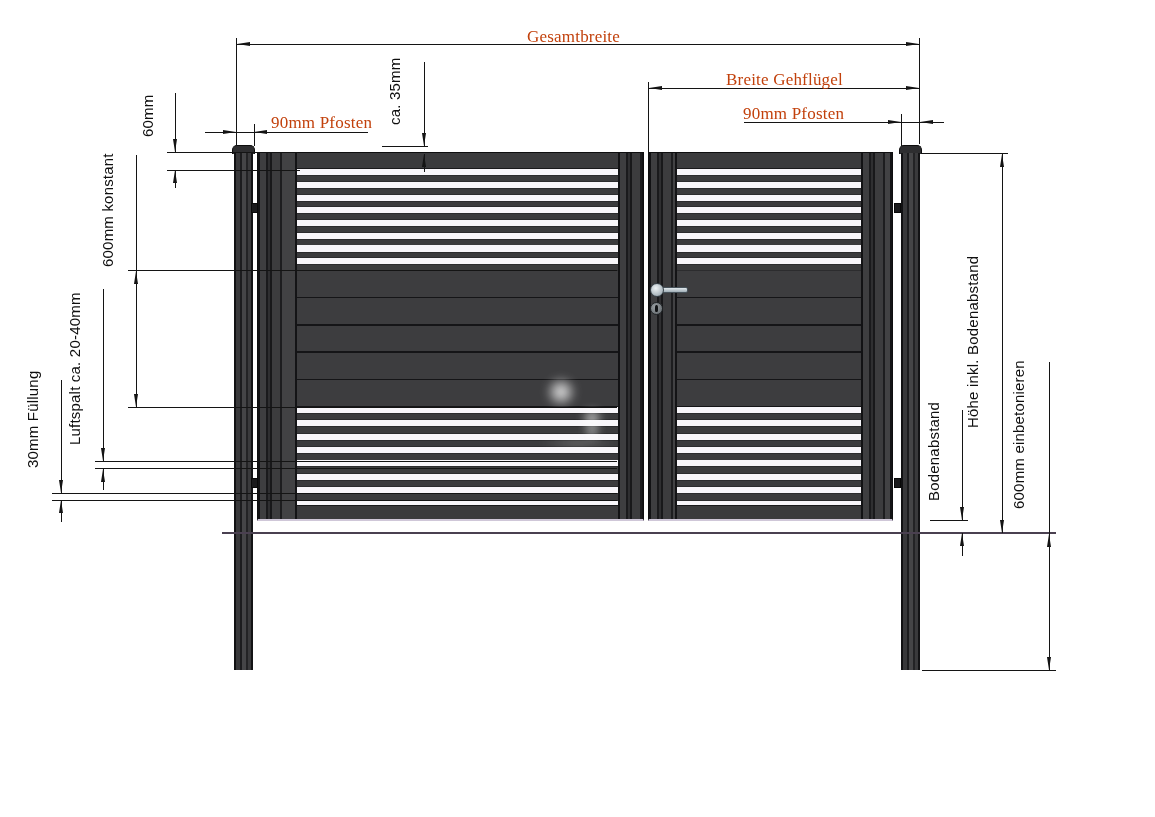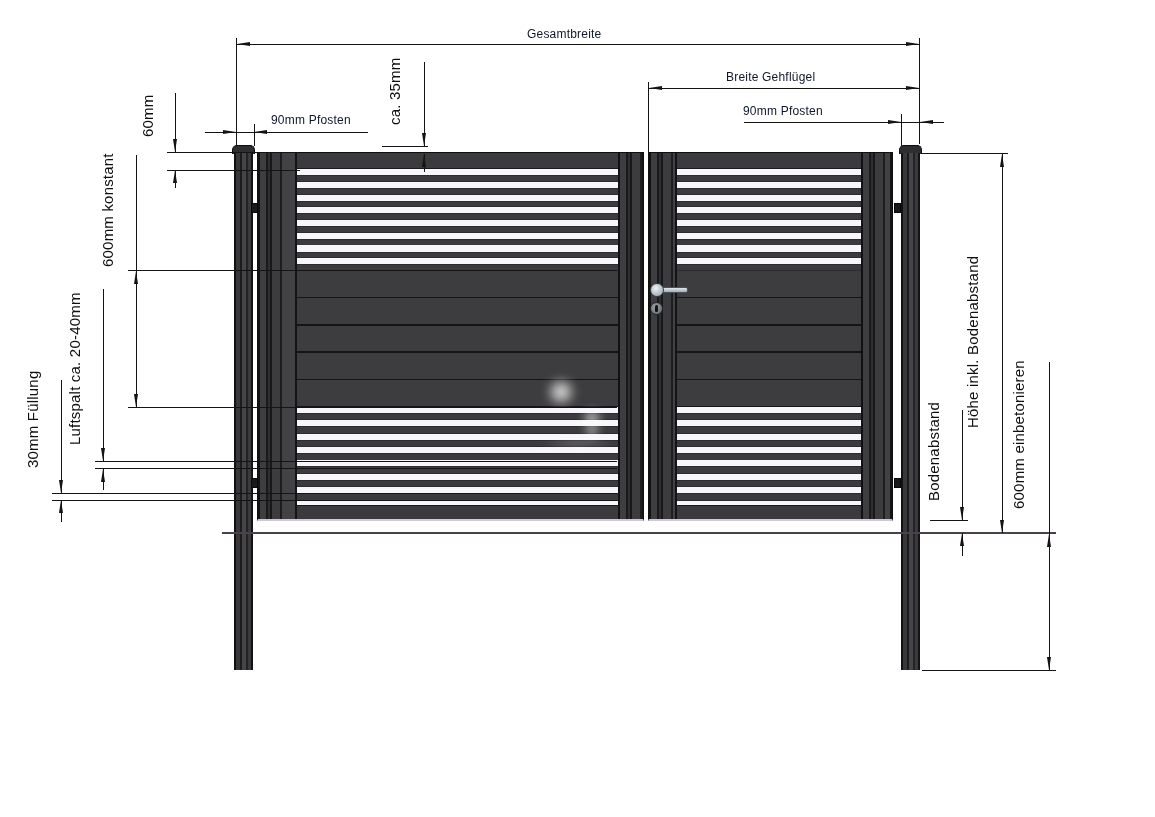--- a/index.html
+++ b/index.html
@@ -6,21 +6,21 @@
   .sheet{position:relative;width:1155px;height:817px;background:#ffffff;overflow:hidden;
          font-family:"Liberation Sans", sans-serif;color:#111;}
   
   .hl{position:absolute;height:1px;background:#141414;}
   .vl{position:absolute;width:1px;background:#141414;}
   .ar{position:absolute;width:0;height:0;}
   .ar-l{border-top:2px solid transparent;border-bottom:2px solid transparent;border-right:13px solid #141414;}
   .ar-r{border-top:2px solid transparent;border-bottom:2px solid transparent;border-left:13px solid #141414;}
   .ar-u{border-left:2px solid transparent;border-right:2px solid transparent;border-bottom:13px solid #141414;}
   .ar-d{border-left:2px solid transparent;border-right:2px solid transparent;border-top:13px solid #141414;}
-  .lab{position:absolute;font-size:12px;letter-spacing:.2px;white-space:nowrap;color:#0f172a;}
+  .lab{position:absolute;font-size:17px;letter-spacing:.2px;white-space:nowrap;color:#c2410c;font-family:Liberation Serif, serif;}
   .vlab{position:absolute;height:18px;line-height:18px;font-size:15px;letter-spacing:.2px;white-space:nowrap;
         color:#0f0f0f;transform:rotate(-90deg);transform-origin:0 100%;}
   
   .post{position:absolute;width:19px;
         background:linear-gradient(90deg,#111113 0 2px,#38383a 2px 6px,#1c1c1e 6px 8px,#454547 8px 12px,#232325 12px 14px,#3a3a3c 14px 17px,#131315 17px 100%);}
   .postcap{position:absolute;height:9px;background:#2e2e30;border:1px solid #0d0d0d;border-bottom:none;
            border-radius:5px 5px 0 0;box-sizing:border-box;}
   .leaf{position:absolute;height:369px;background:#3b3b3d;border:1px solid #0f0f10;border-bottom:2px solid #cfc7d8;
         box-sizing:border-box;}
   .stile{position:absolute;top:0;bottom:0;

